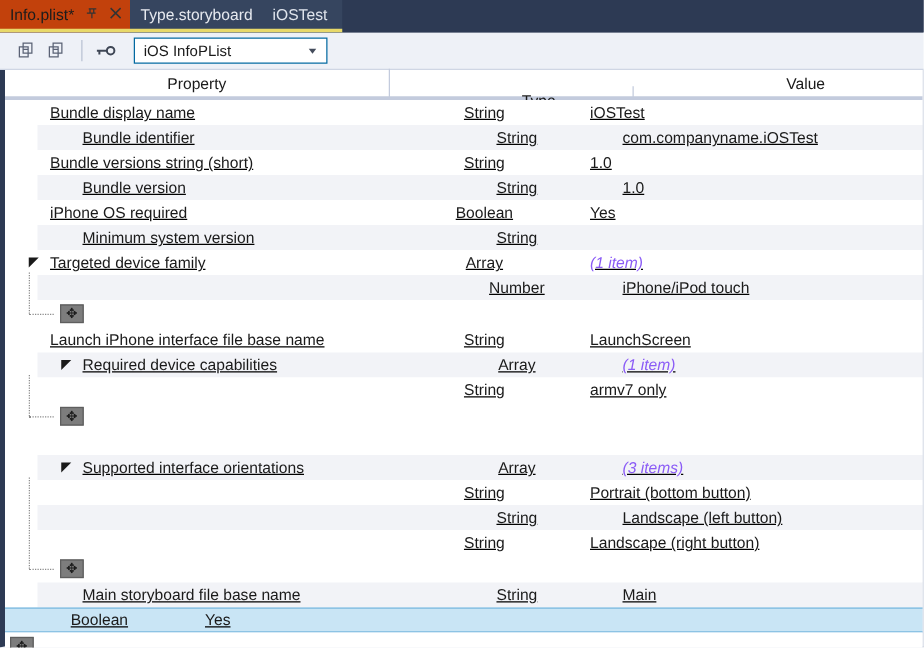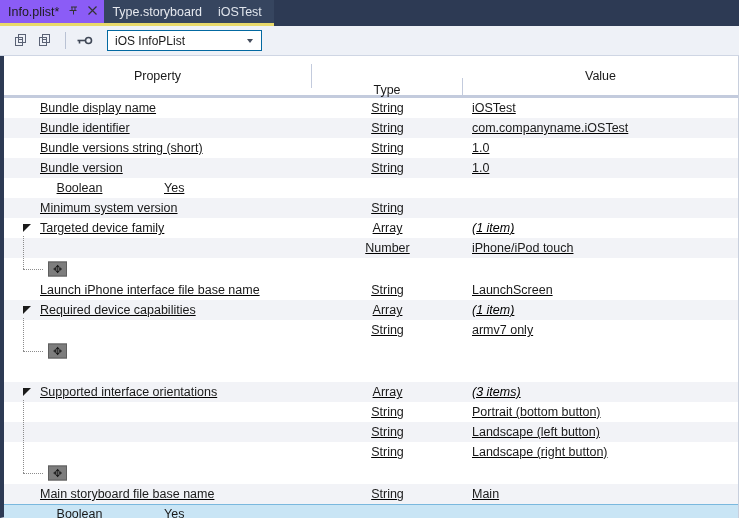--- a/index.html
+++ b/index.html
@@ -28,21 +28,21 @@
   .tab {
     display: flex;
     align-items: center;
     height: 26px;
     padding: 0 6px 0 8px;
     font-size: 12.5px;
     white-space: nowrap;
     position: relative;
   }
   .tab.active {
-    background: #8b5cf6;
+    background: #c2410c;
     color: #1c1c1c;
     border-bottom: 3px solid #e8d96a;
   }
   .tab.active .tab-label { color: #1c1c1c; }
   .tab.inactive {
     background: #36455f;
     color: #e6e9ef;
     border-bottom: 3px solid #e8d96a;
   }
   .tab-label { font-size: 12.5px; }
@@ -109,24 +109,25 @@
     position: relative;
     height: 462px;
     background: #ffffff;
     border-left: 4px solid #2d3a54;
     border-right: 1px solid #c8cfdd;
     border-bottom: 1px solid #c8cfdd;
   }
 
   .hdr {
     display: flex;
-    height: 42px;
+    height: 24px;
     background: #ffffff;
     border-bottom: 3px solid #c3cbdd;
     align-items: center;
+    gap: 44px;
   }
   .hdr-cell {
     height: 24px;
     display: flex; align-items: center; justify-content: center;
     font-size: 12.5px;
     color: #1a1a1a;
     border-right: 1px solid #c3cbdd;
   }
   .hdr-cell:last-child { border-right: none; }
   .col-prop { width: 308px; }
@@ -136,21 +137,21 @@
   .rows { position: relative; }
 
   .row {
     display: flex;
     height: 20px;
     align-items: center;
     position: relative;
     background: #ffffff;
     text-decoration: underline;
   }
-  .row.alt { background: #f2f3f7; }
+  .row.alt { background: #f2f3f7; margin-left: 26px; }
   .row.selected {
     background: #c9e5f5;
     border-top: 1px solid #7ab8de;
     border-bottom: 1px solid #7ab8de;
     height: 20px;
   }
 
   .c-prop {
     width: 308px; height: 100%;
     display: flex; align-items: center;
@@ -167,21 +168,21 @@
     color: #1a1a1a;
   }
   .c-val {
     flex: 1; height: 100%;
     display: flex; align-items: center;
     padding-left: 9px;
     font-size: 12.5px;
     color: #1a1a1a;
     white-space: nowrap;
   }
-  .c-val.italic { font-style: italic; color: #000000; }
+  .c-val.italic { font-style: italic; color: #8b5cf6; }
 
   
   .expander {
     position: absolute;
     left: 19px; top: 50%;
     transform: translateY(-50%);
     width: 0; height: 0;
     border-top: 8px solid #1a1a1a;
     border-right: 8px solid transparent;
   }
@@ -299,20 +300,21 @@
           <div class="c-prop">Bundle versions string (short)</div>
           <div class="c-type">String</div>
           <div class="c-val">1.0</div>
         </div>
         <div class="row alt">
           <div class="c-prop">Bundle version</div>
           <div class="c-type">String</div>
           <div class="c-val">1.0</div>
         </div>
         <div class="row">
+          <div class="c-prop">iPhone OS required</div>
           <div class="c-type">Boolean</div>
           <div class="c-val">Yes</div>
         </div>
         <div class="row alt">
           <div class="c-prop">Minimum system version</div>
           <div class="c-type">String</div>
           <div class="c-val"></div>
         </div>
         <div class="row">
           <div class="c-prop">Targeted device family<span class="expander"></span></div>

